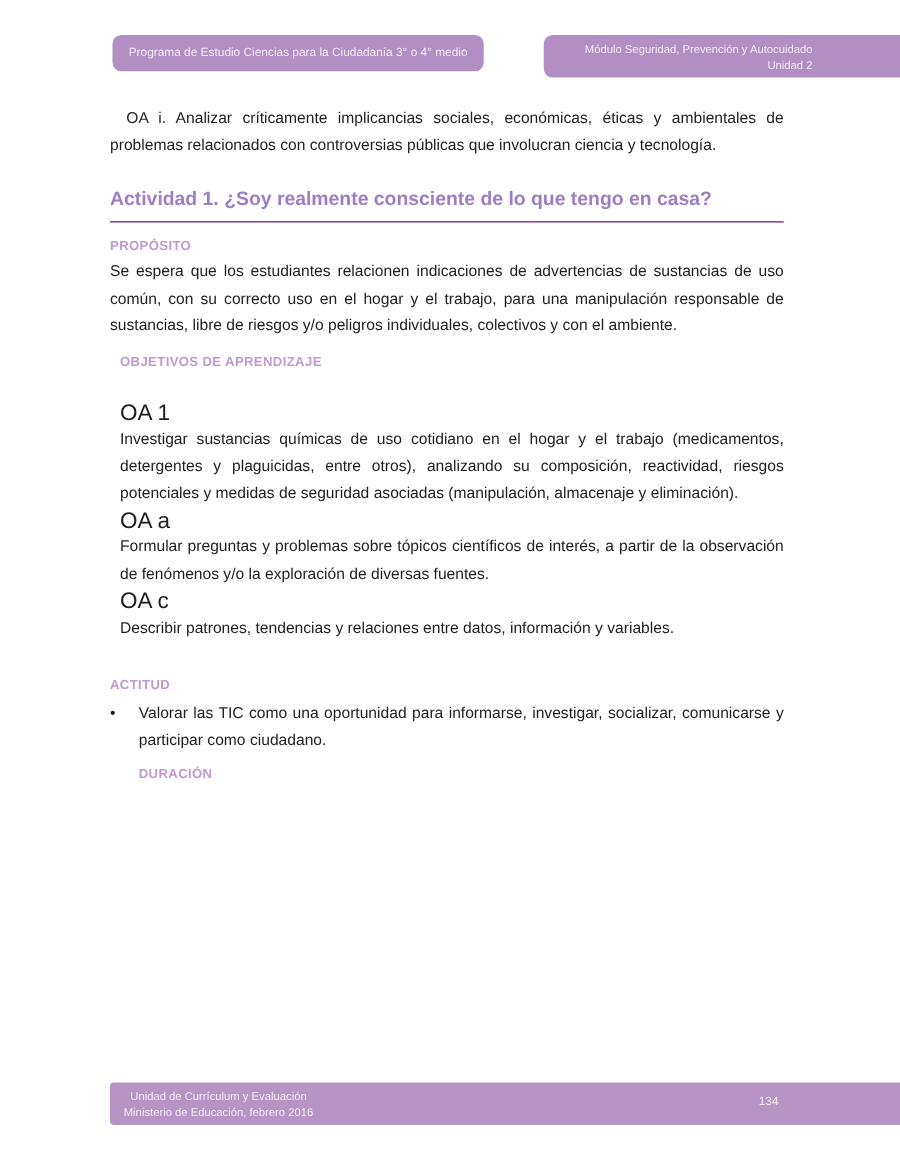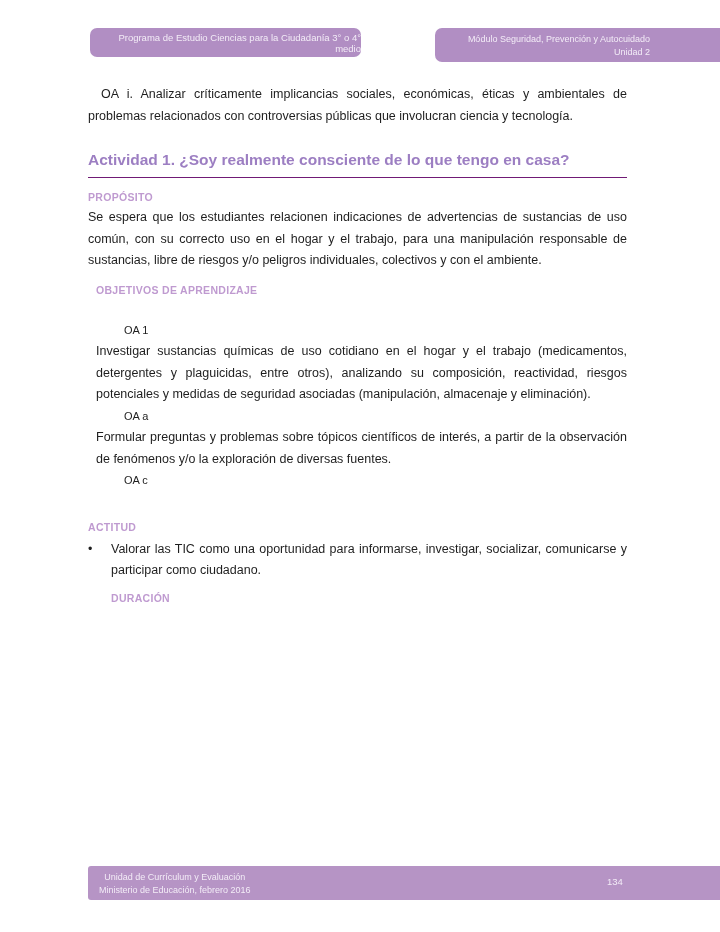--- a/index.html
+++ b/index.html
@@ -15,21 +15,21 @@
   }
 
   
   .badge {
     position: absolute;
     background: #b18ec3;
     color: #f3ecf7;
   }
   .badge-left {
     left: 90px; top: 28px;
-    width: 271px; height: 29px;
+    width: 297px; height: 29px;
     border-radius: 7px;
     display: flex; align-items: center; justify-content: center;
     font-size: 9.5px;
     text-align: right;
   }
   .badge-right {
     left: 435px; top: 28px;
     right: 0; height: 34px;
     border-radius: 7px 0 0 7px;
     box-sizing: border-box;
@@ -72,23 +72,22 @@
     line-height: 13px;
   }
   .label-objetivos { margin-top: 12px; margin-left: 8px; }
   .label-actitud   { margin-top: 29px; }
   .label-duracion  { margin-top: 10px; padding-left: 23px; }
 
   .proposito-par { margin-top: 3px !important; }
 
   .oa-list { margin-top: 23px; margin-left: 8px; }
   .oa-code {
-    font-size: 11px;
+    font-size: 18px;
     line-height: 21.5px;
-    margin-left: 28px;
   }
 
   .bullet-list { margin-top: 5px; }
   .bullet-item { display: flex; }
   .bullet-dot {
     width: 23px;
     flex: 0 0 23px;
     font-size: 12.5px;
     line-height: 21.5px;
   }
@@ -151,20 +150,21 @@
       <div class="oa-item">
         <div class="oa-code">OA 1</div>
         <p>Investigar sustancias químicas de uso cotidiano en el hogar y el trabajo (medicamentos, detergentes y plaguicidas, entre otros), analizando su composición, reactividad, riesgos potenciales y medidas de seguridad asociadas (manipulación, almacenaje y eliminación).</p>
       </div>
       <div class="oa-item">
         <div class="oa-code">OA a</div>
         <p>Formular preguntas y problemas sobre tópicos científicos de interés, a partir de la observación de fenómenos y/o la exploración de diversas fuentes.</p>
       </div>
       <div class="oa-item">
         <div class="oa-code">OA c</div>
+        <p>Describir patrones, tendencias y relaciones entre datos, información y variables.</p>
       </div>
     </div>
 
     <div class="section-label label-actitud">ACTITUD</div>
 
     <div class="bullet-list">
       <div class="bullet-item">
         <span class="bullet-dot">•</span>
         <span class="bullet-text">Valorar las TIC como una oportunidad para informarse, investigar, socializar, comunicarse y participar como ciudadano.</span>
       </div>

